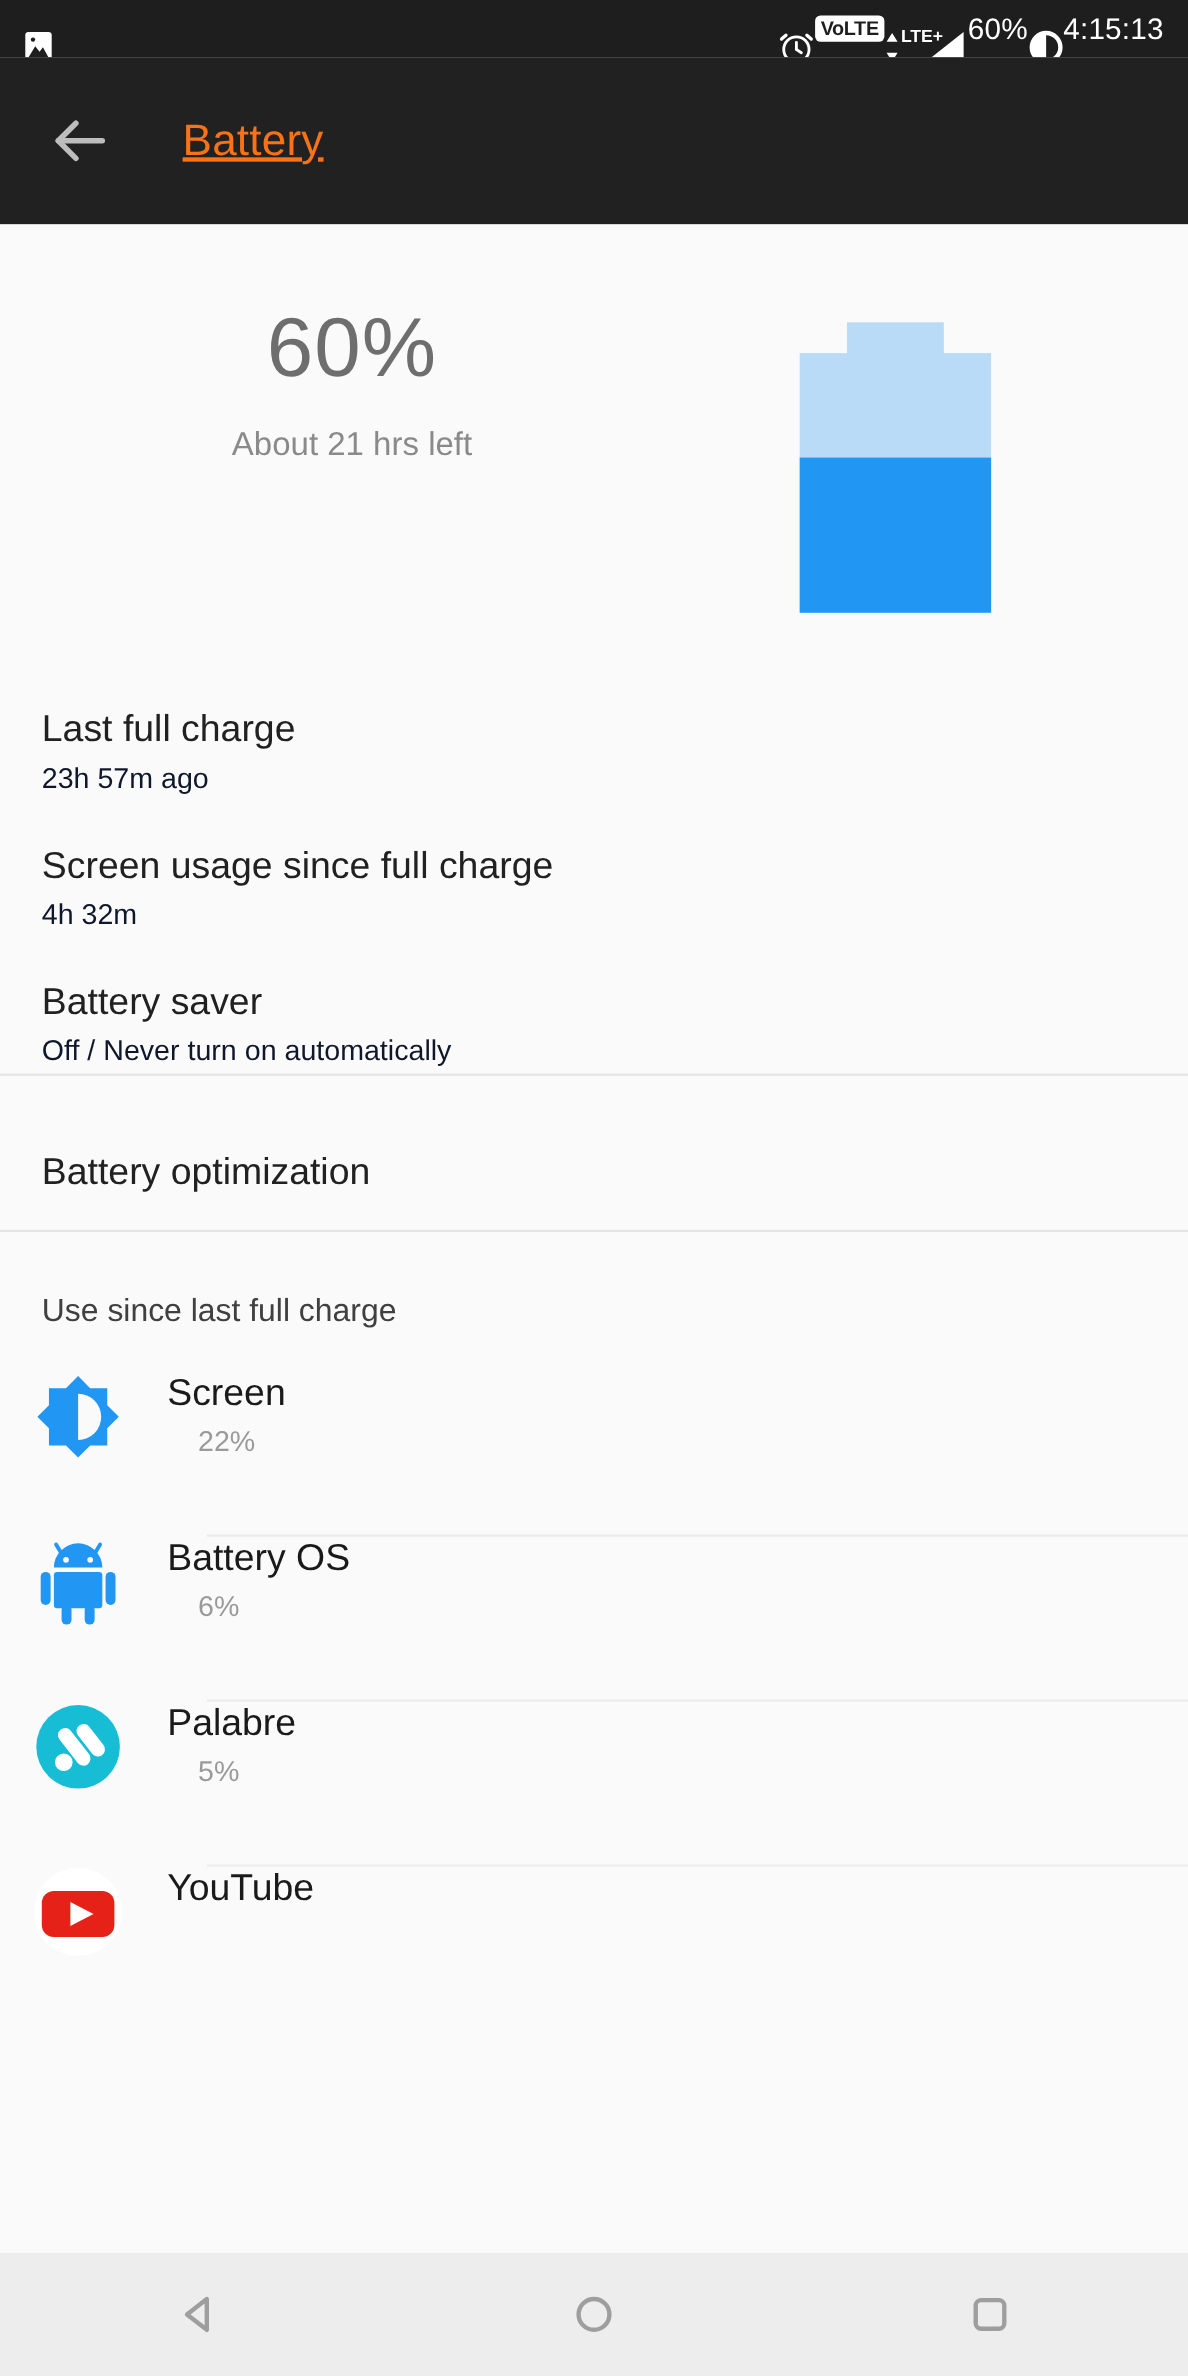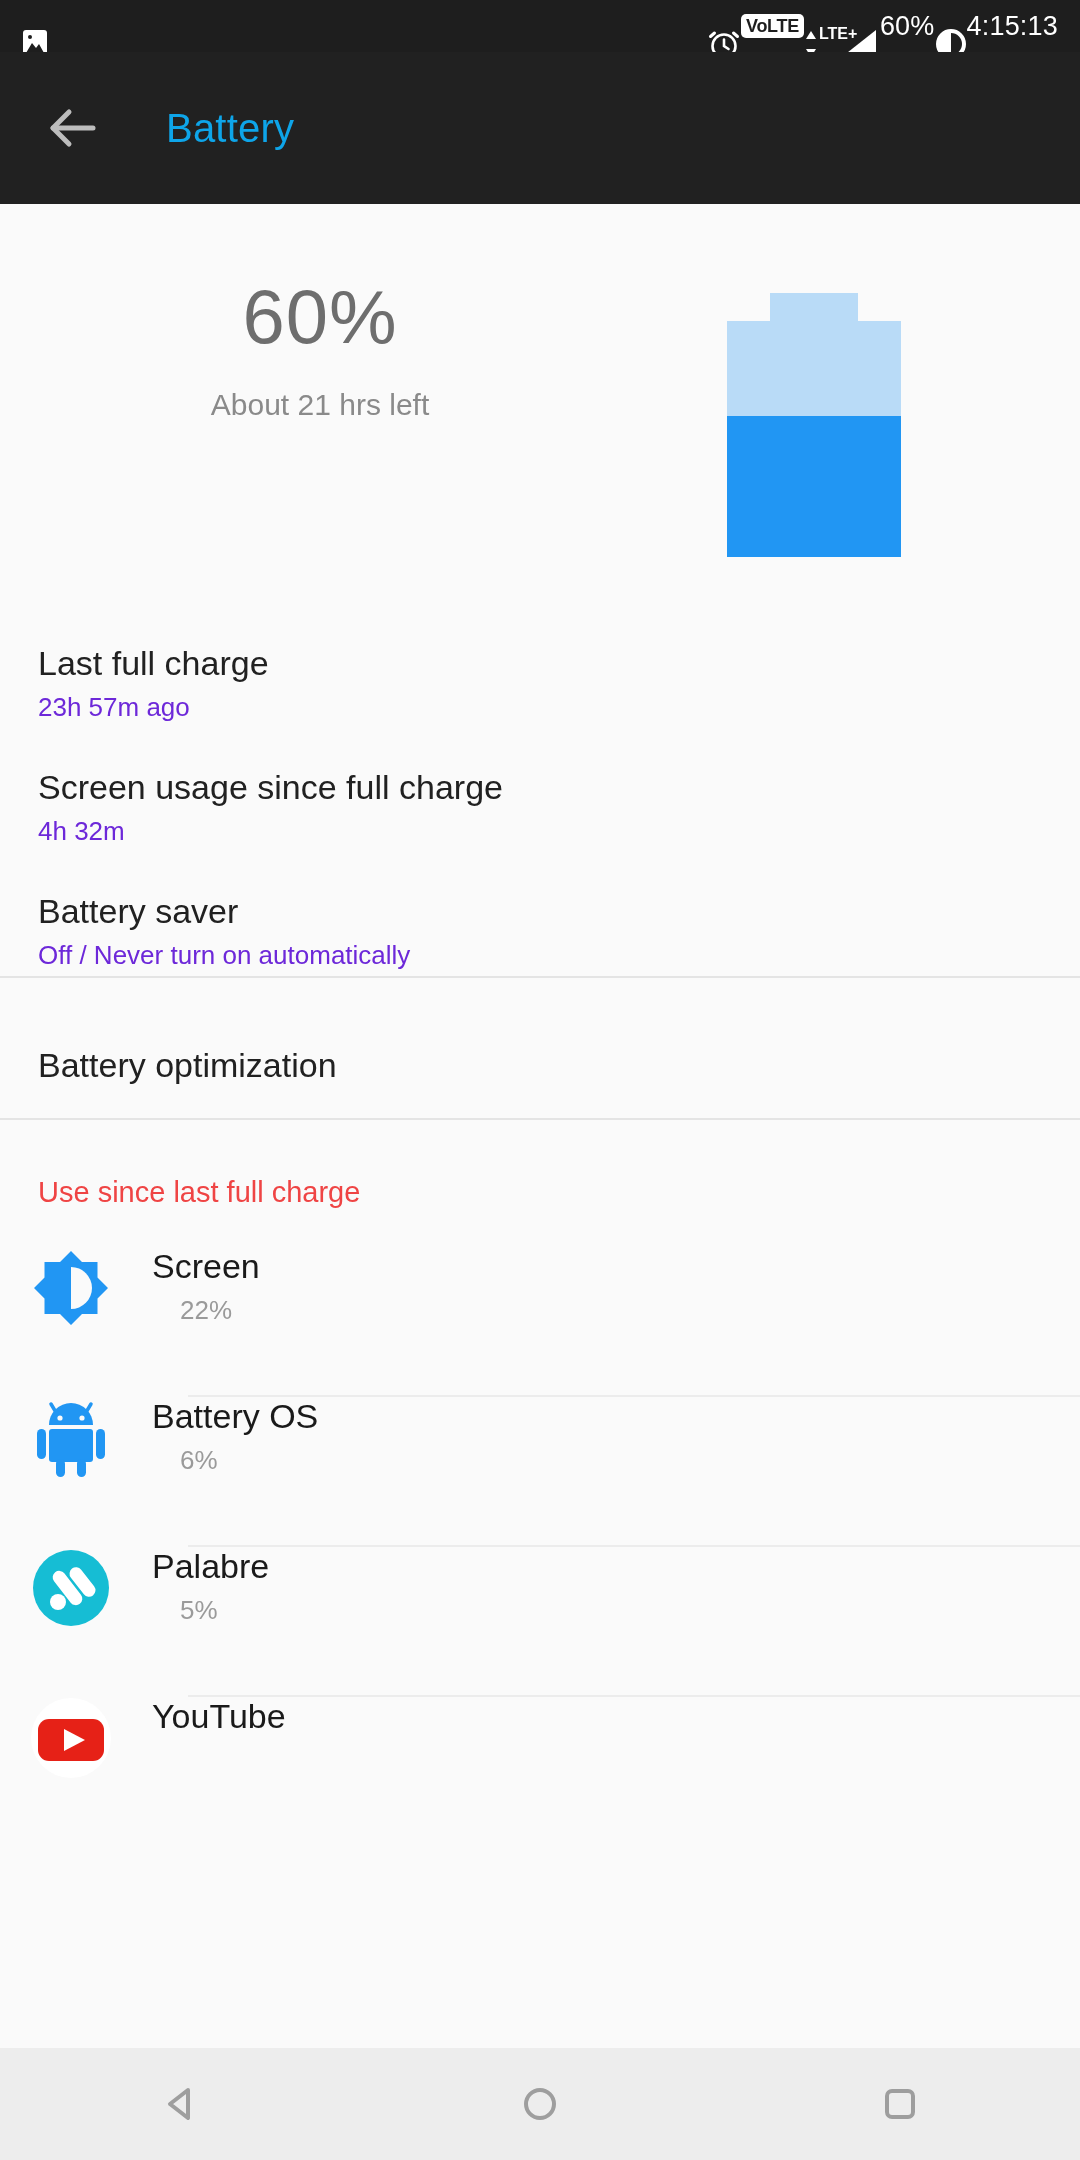--- a/index.html
+++ b/index.html
@@ -63,24 +63,25 @@
     display: flex;
     align-items: center;
   }
   .back-btn {
     width: 96px; height: 96px;
     margin-left: 25px;
     display: flex; align-items: center; justify-content: center;
     cursor: pointer;
   }
   .app-title {
-    color: #0ea5e9;
+    color: #f97316;
     font-size: 40px;
     margin-left: 45px;
     letter-spacing: 0.2px;
+    text-decoration: underline;
   }
 
   
   .content {
     position: absolute;
     top: 204px; left: 0;
     width: 1080px;
     height: 1844px;
     background: #fafafa;
     overflow: hidden;
@@ -148,40 +149,40 @@
     cursor: pointer;
   }
   .srow-title {
     font-size: 34px;
     color: #212121;
     line-height: 1.15;
     margin-top: 35px;
   }
   .srow-sub {
     font-size: 26px;
-    color: #6d28d9;
+    color: #0f172a;
     margin-top: 10px;
     line-height: 1.15;
   }
   .divider {
     height: 2px;
     background: #e4e4e4;
     width: 100%;
   }
   .row-optim {
     height: 140px;
     display: flex;
     align-items: center;
     padding-left: 38px;
     cursor: pointer;
   }
   .section-link {
     padding: 58px 0 40px 38px;
     font-size: 29px;
-    color: #ef4444;
+    color: #404040;
     cursor: pointer;
     line-height: 1;
   }
 
   
   .app-row {
     position: relative;
     height: 150px;
     display: flex;
     align-items: flex-start;

